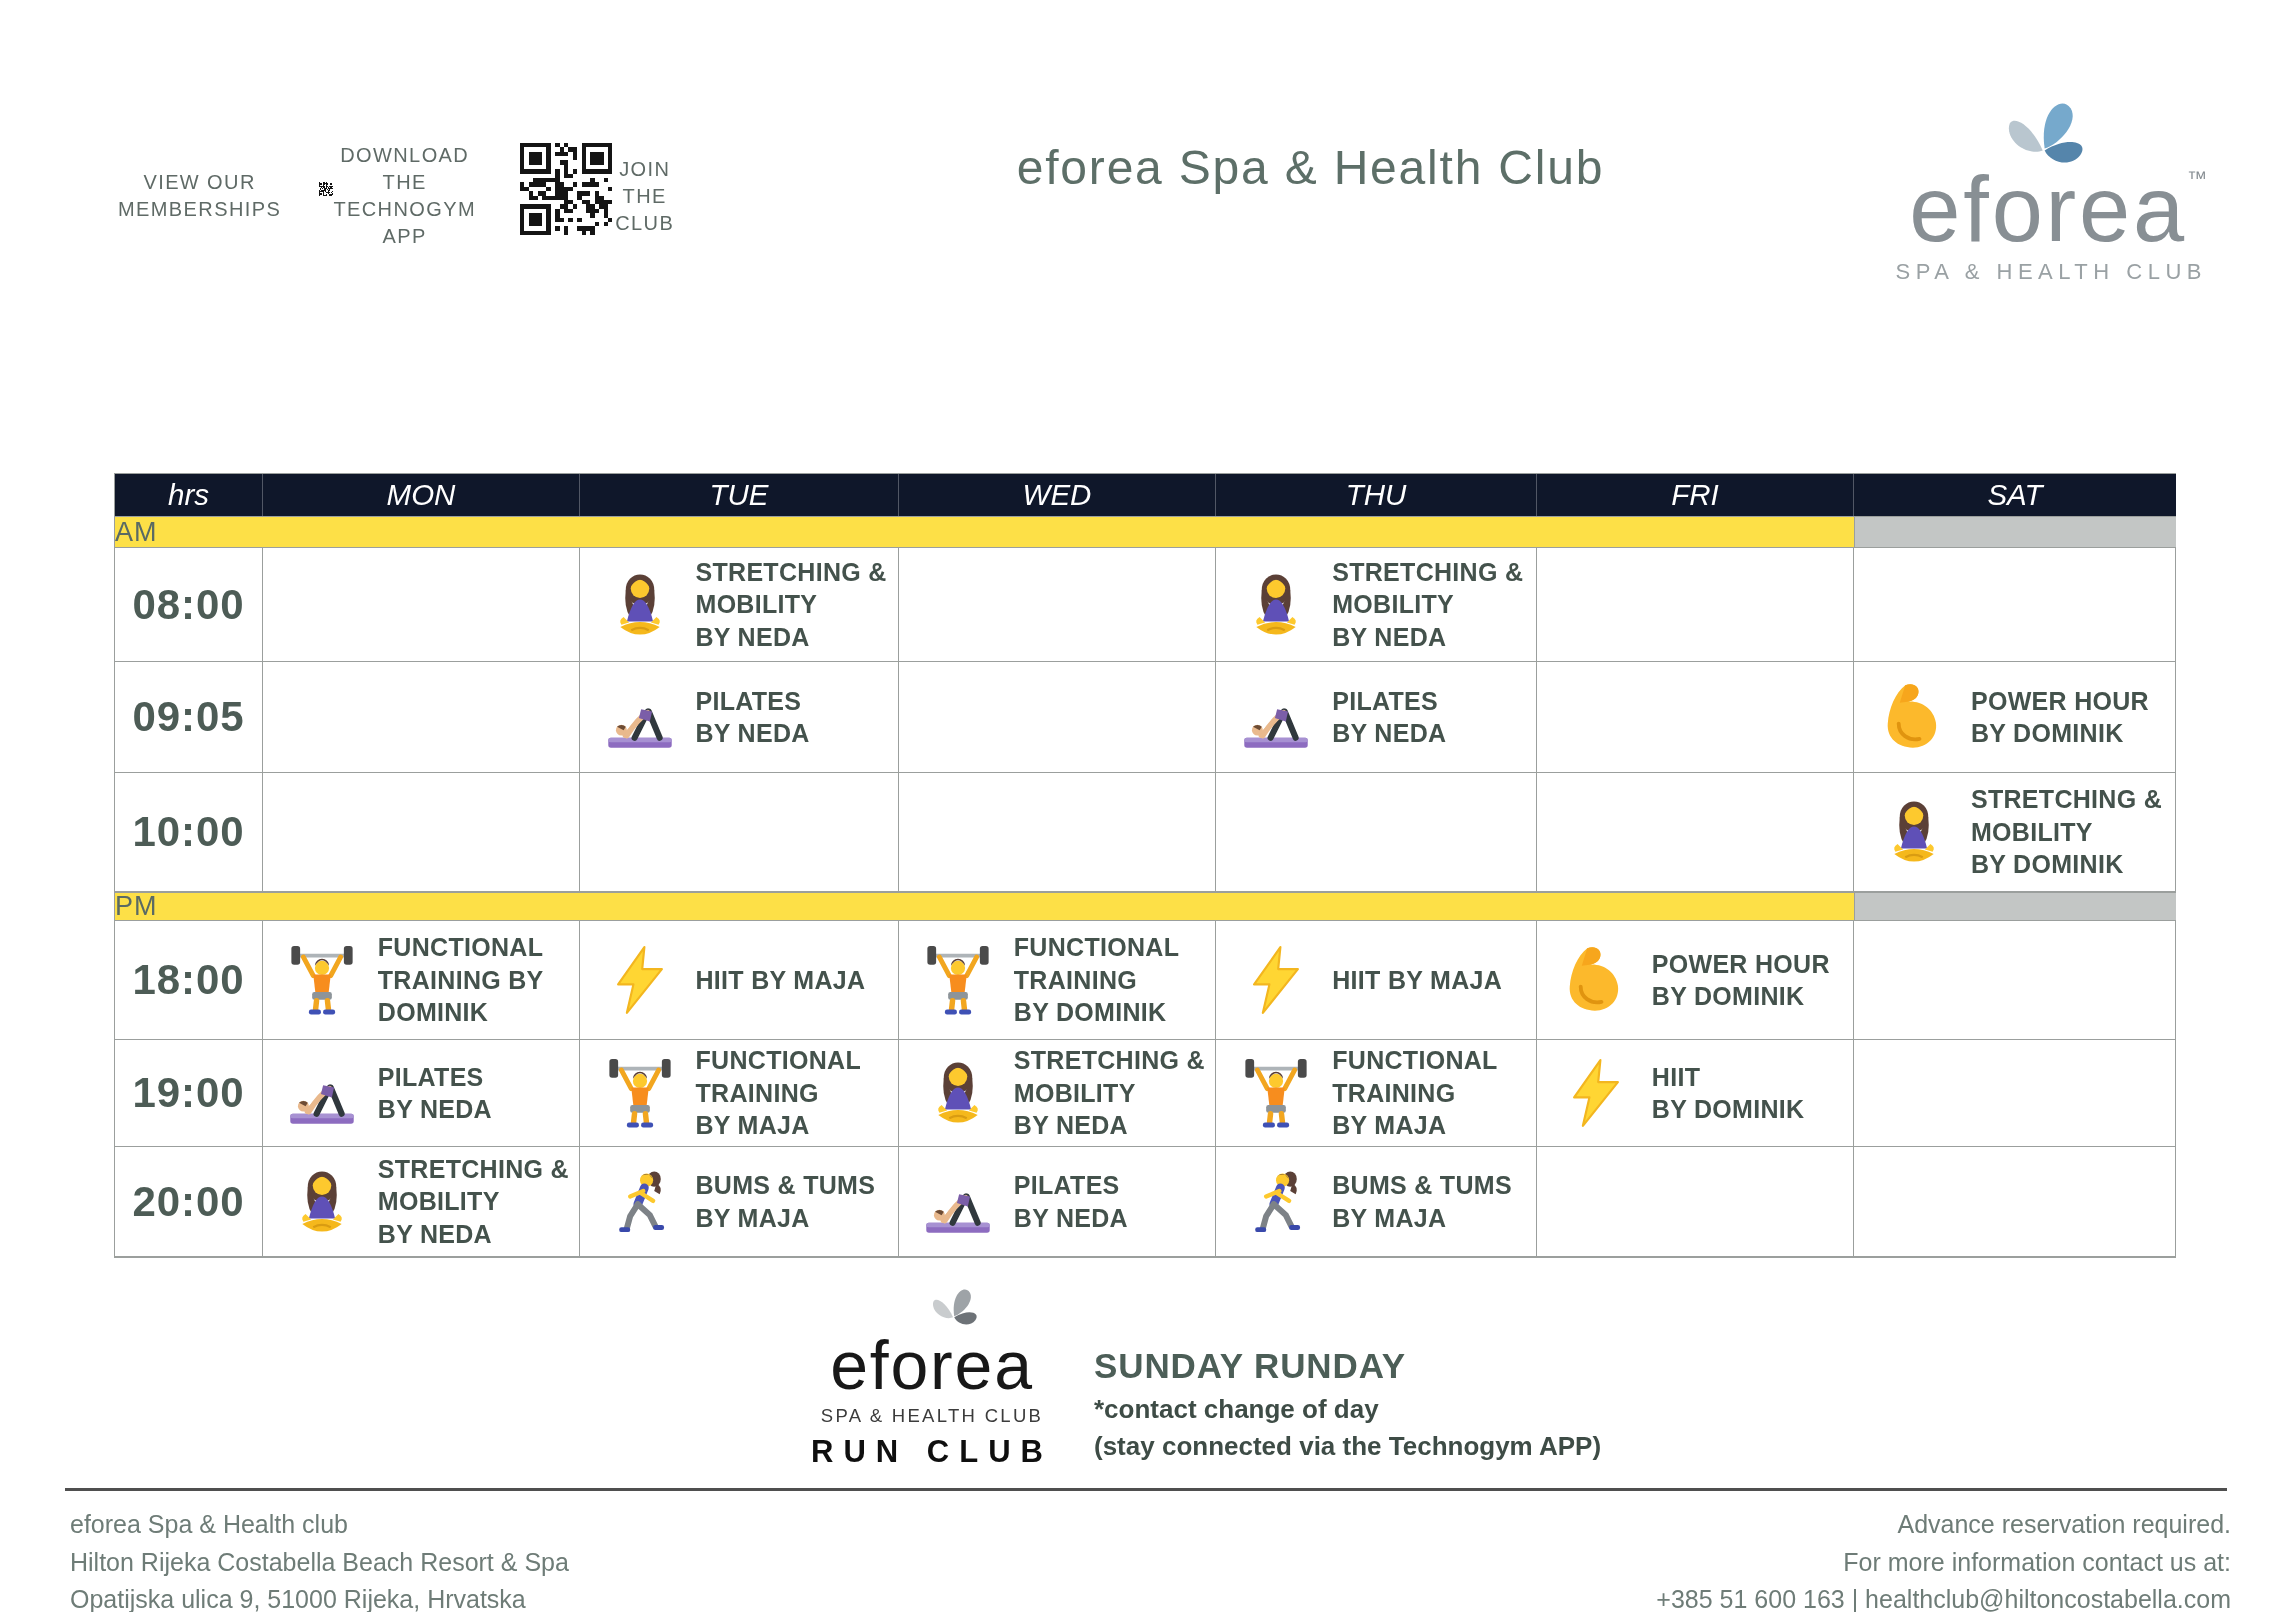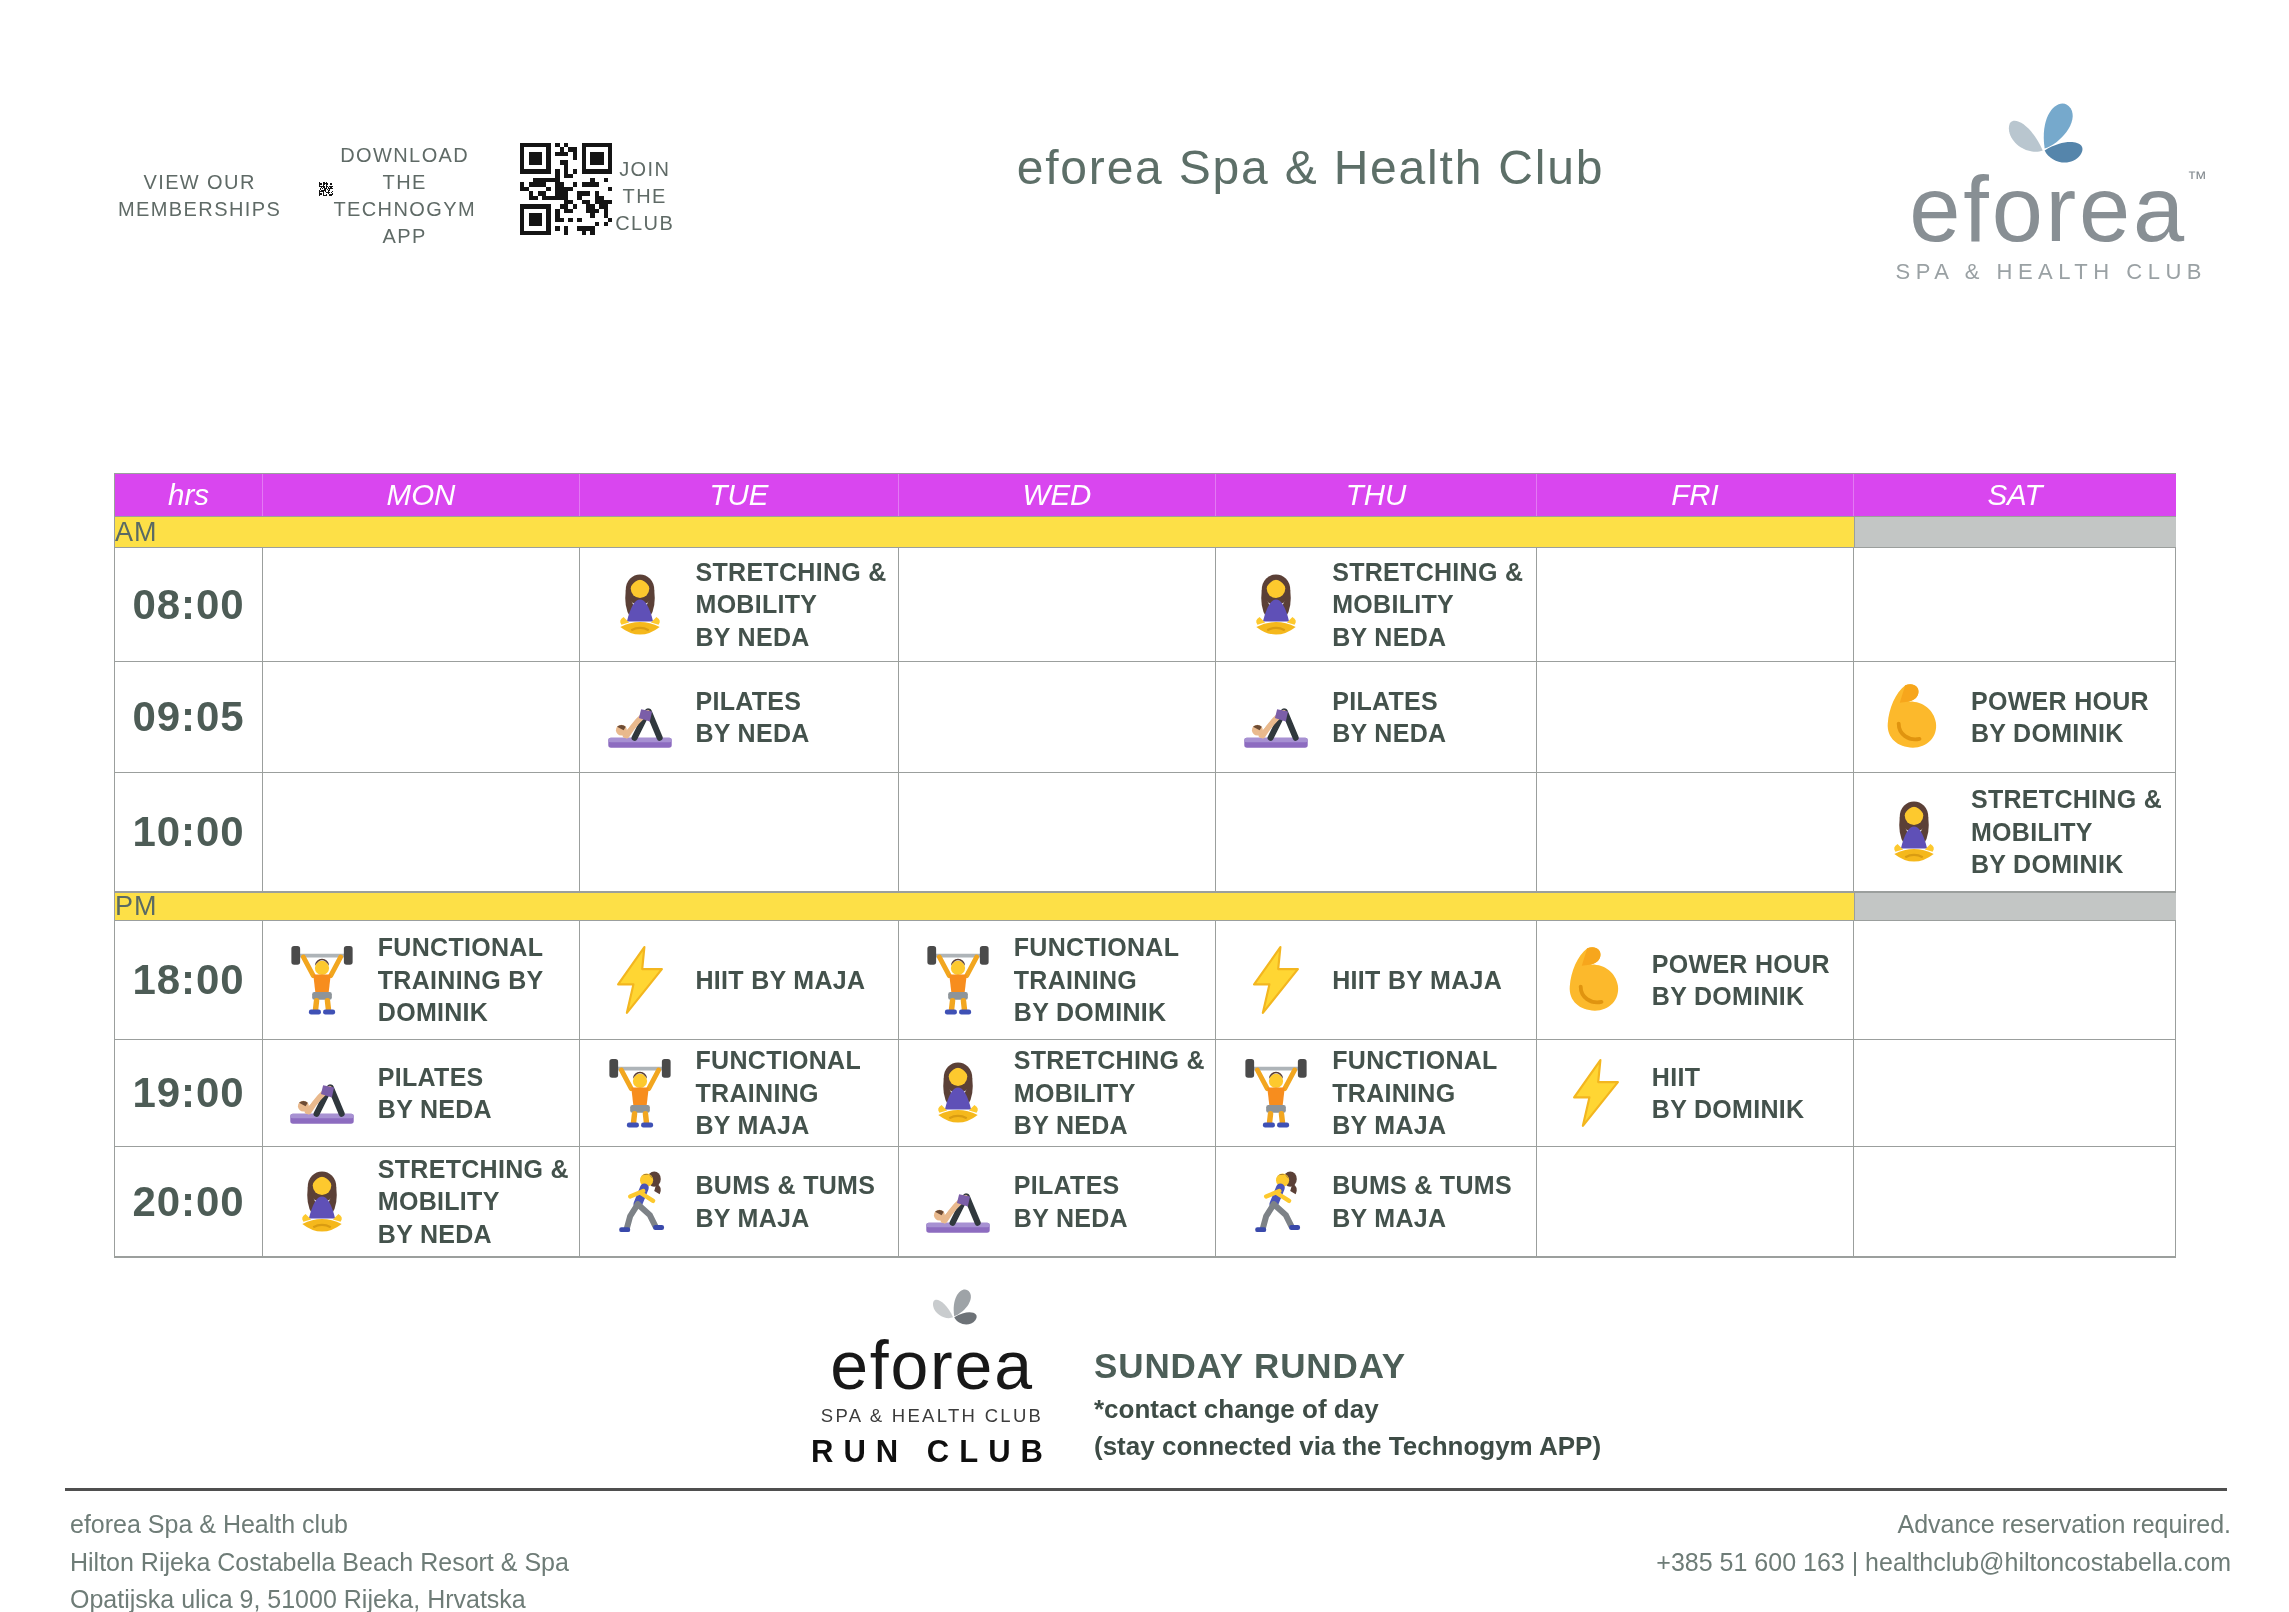--- a/index.html
+++ b/index.html
@@ -24,21 +24,21 @@
   .brand-word{font-size:92px;font-weight:300;color:#888f94;letter-spacing:2.8px;line-height:.85;}
   .brand-word .tm{font-size:20px;vertical-align:top;letter-spacing:0;}
   .brand-tag{margin-top:11px;font-size:22px;color:#9aa1a4;letter-spacing:5.5px;}
 
   
   .grid{position:absolute;left:114px;top:473px;width:2060px;display:grid;
         grid-template-columns:148px 317px 319px 317px 321px 317px 322px;
         grid-template-rows:42px 32px 114px 111px 119px 29px 119px 107px 110px;
         border:0.9px solid #9b9f9d;}
   .grid>div{box-sizing:border-box;}
-  .th{background:#d946ef;color:#ffffff;font-style:italic;font-size:29.5px;
+  .th{background:#0f172a;color:#ffffff;font-style:italic;font-size:29.5px;
       display:flex;align-items:center;justify-content:center;
       border-right:0.9px solid rgba(255,255,255,.28);}
   .th.last{border-right:none;}
   .band{grid-column:1/7;background:#fde047;border-top:0.9px solid #9b9f9d;border-bottom:0.9px solid #9b9f9d;
         display:flex;align-items:center;font-size:27px;color:#5a6a64;letter-spacing:0.9px;}
   .band-sat{grid-column:7/8;background:#c3c6c5;border-top:0.9px solid #9b9f9d;border-bottom:0.9px solid #9b9f9d;
         border-left:0.9px solid #9b9f9d;}
   .time{display:flex;align-items:center;justify-content:center;font-size:42px;font-weight:700;
         color:#4d5c56;letter-spacing:0.9px;border-right:0.9px solid #9b9f9d;border-bottom:0.9px solid #9b9f9d;}
   .cell{display:flex;align-items:center;border-right:0.9px solid #9b9f9d;border-bottom:0.9px solid #9b9f9d;
@@ -855,17 +855,18 @@
   </div>
 
   <div class="rule"></div>
   <div class="foot-left">
     <div>eforea Spa &amp; Health club</div>
     <div>Hilton Rijeka Costabella Beach Resort &amp; Spa</div>
     <div>Opatijska ulica 9, 51000 Rijeka, Hrvatska</div>
   </div>
   <div class="foot-right">
     <div>Advance reservation required.</div>
+    <div>For more information contact us at:</div>
     <div>+385 51 600 163 | healthclub@hiltoncostabella.com</div>
   </div>
 
 </div>
 
 
 </body></html>

